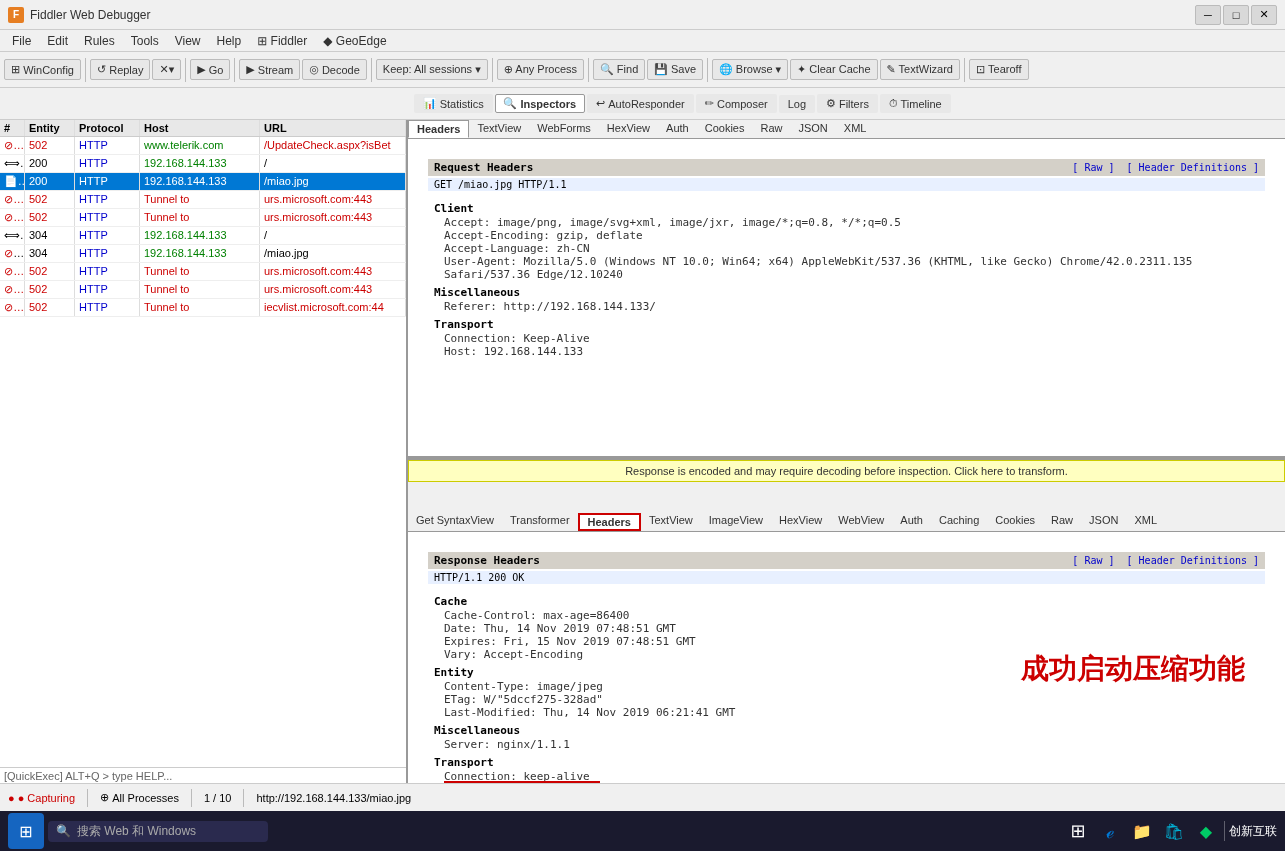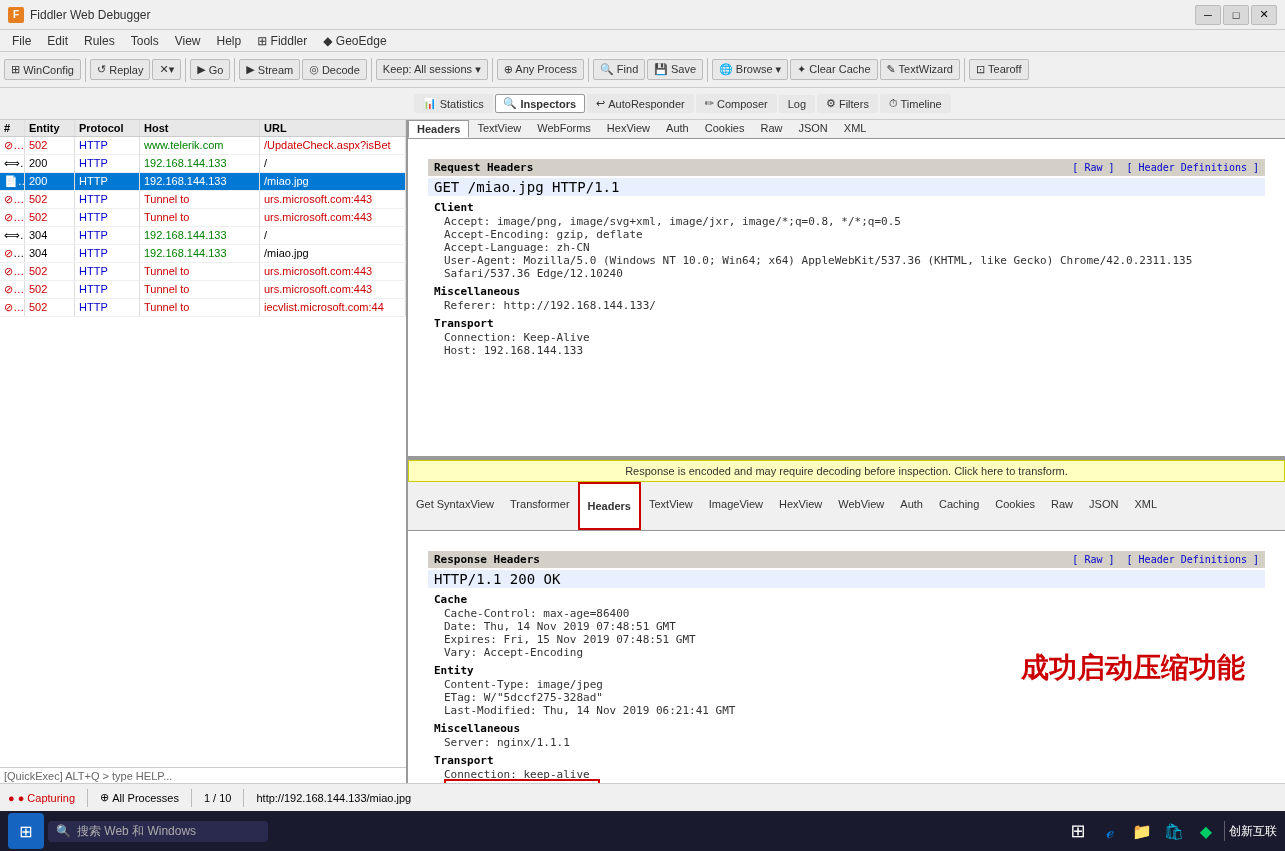--- a/index.html
+++ b/index.html
@@ -148,24 +148,24 @@
       margin-bottom: 2px;
       display: flex;
       justify-content: space-between;
       align-items: center;
     }
     .section-header-links { font-weight: normal; color: #0000cc; font-size: 10px; }
     .section-header-link { cursor: pointer; margin-left: 6px; margin-top: 16px; }
 
     .header-line {
       padding: 1px 6px;
-      font-size: 14px;
+      font-size: 10px;
       font-family: Consolas, monospace;
       background: #e8f0ff;
-      margin-bottom: 4px;
+      margin-bottom: 10px;
     }
 
     .section-group { margin-bottom: 4px; }
     .section-group-title { font-weight: bold; padding: 1px 6px; font-size: 11px; }
     .section-group-item { padding: 0 16px; font-size: 11px; color: #333; }
 
     
     .response-banner {
       background: #ffffc0;
       border: 1px solid #cccc00;
@@ -177,24 +177,25 @@
     }
 
     
     .response-tab-bar {
       display: flex;
       background: #f0f0f0;
       border-bottom: 1px solid #999;
       flex-wrap: wrap;
     }
     .response-tab {
-      padding: 16px 8px;
+      padding: 1px 8px;
       font-size: 11px;
       cursor: pointer;
       color: #333;
+      margin-top: 31px;
     }
     .response-tab.active { background: white; border: 2px solid #cc0000; font-weight: bold; }
 
     
     .status-bar {
       height: 28px;
       background: #f0f0f0;
       border-top: 1px solid #ccc;
       display: flex;
       align-items: center;

